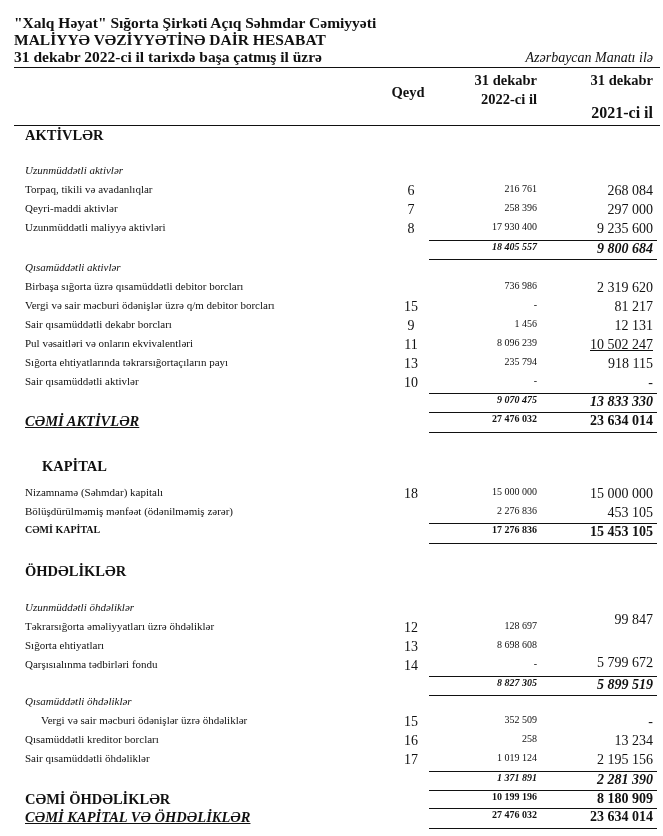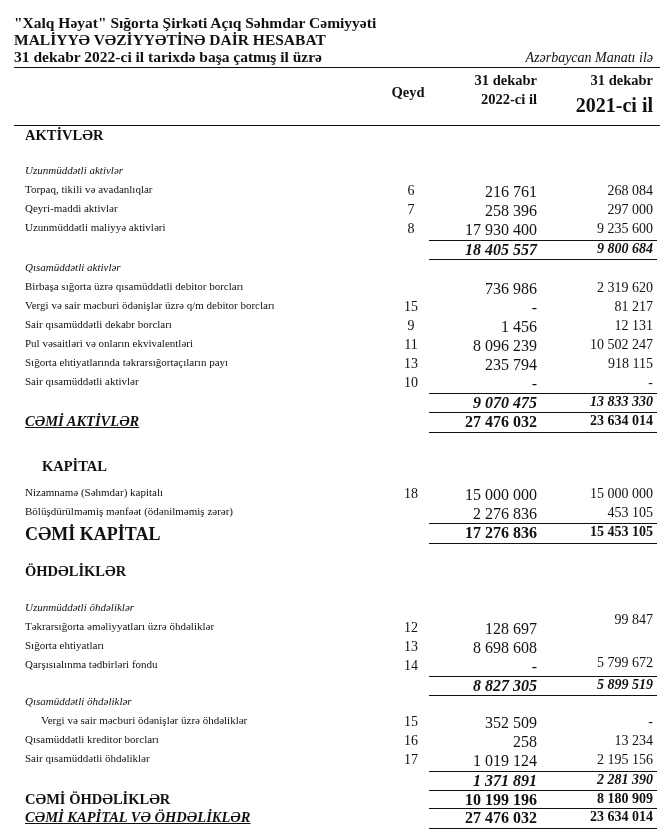--- a/index.html
+++ b/index.html
@@ -5,39 +5,39 @@
   html, body { margin:0; padding:0; background:#ffffff; }
   body { width:663px; height:836px; position:relative; overflow:hidden;
          font-family:"Liberation Serif", "DejaVu Serif", serif; color:#111; font-size:14px; }
   .abs { position:absolute; white-space:nowrap; }
   .b { font-weight:bold; }
   .i { font-style:italic; }
   .u { text-decoration:underline; }
   .hdr { left:14px; font-size:15.5px; font-weight:bold; line-height:17px; }
   .lbl { left:25px; font-size:11px; }
   .note { left:396px; width:30px; text-align:center; font-size:14px; }
-  .c1 { right:126px; text-align:right; font-size:16px; }
+  .c1 { right:126px; text-align:right; font-size:10px; }
   .c2 { right:10px; text-align:right; font-size:14px; }
   .line { position:absolute; height:0; border-top:1.3px solid #111; }
   .sec { left:25px; font-size:14.5px; font-weight:bold; }
 </style>
 </head>
 <body>
 
 <div class="abs hdr" style="top:14px;">"Xalq Həyat" Sığorta Şirkəti Açıq Səhmdar Cəmiyyəti</div>
 <div class="abs hdr" style="top:31px;">MALİYYƏ VƏZİYYƏTİNƏ DAİR HESABAT</div>
 <div class="abs hdr" style="top:48px;">31 dekabr 2022-ci il tarixdə başa çatmış il üzrə</div>
 <div class="abs i" style="top:50px; right:10px; font-size:14px;">Azərbaycan Manatı ilə</div>
 <div class="line" style="top:67px; left:14px; right:3px; border-top-width:1.5px;"></div>
 
 <div class="abs b note" style="top:72px; font-size:14.5px; left:386px; width:44px;margin-top:12px;">Qeyd</div>
 <div class="abs b c1" style="top:72px; font-size:14.5px;">31 dekabr</div>
 <div class="abs b c1" style="top:91px; font-size:14.5px;">2022-ci il</div>
 <div class="abs b c2" style="top:72px; font-size:14.5px;">31 dekabr</div>
-<div class="abs b c2" style="top:94px; font-size:20px;">2021-ci il</div>
+<div class="abs b c2" style="top:104px; font-size:16px;">2021-ci il</div>
 <div class="line" style="top:125px; left:14px; right:3px; border-top-width:1.5px;"></div>
 
 <div class="abs sec" style="top:127px;">AKTİVLƏR</div>
 <div class="abs i lbl" style="top:164px;">Uzunmüddətli aktivlər</div>
 
 <div>
   <div class="abs lbl" style="top:183px;">Torpaq, tikili və avadanlıqlar</div>
   <div class="abs note" style="top:183px;">6</div>
   <div class="abs c1" style="top:183px;">216 761</div>
   <div class="abs c2" style="top:183px;">268 084</div>
@@ -77,21 +77,21 @@
 <div>
   <div class="abs lbl" style="top:318px;">Sair qısamüddətli dekabr borcları</div>
   <div class="abs note" style="top:318px;">9</div>
   <div class="abs c1" style="top:318px;">1 456</div>
   <div class="abs c2" style="top:318px;">12 131</div>
 </div>
 <div>
   <div class="abs lbl" style="top:337px;">Pul vəsaitləri və onların ekvivalentləri</div>
   <div class="abs note" style="top:337px;">11</div>
   <div class="abs c1" style="top:337px;">8 096 239</div>
-  <div class="abs c2" style="top:337px;">10 502 247</div>
+  <div class="abs c2" style="top:337px;text-decoration:underline;">10 502 247</div>
 </div>
 <div>
   <div class="abs lbl" style="top:356px;">Sığorta ehtiyatlarında təkrarsığortaçıların payı</div>
   <div class="abs note" style="top:356px;">13</div>
   <div class="abs c1" style="top:356px;">235 794</div>
   <div class="abs c2" style="top:356px;">918 115</div>
 </div>
 <div>
   <div class="abs lbl" style="top:375px;">Sair qısamüddətli aktivlər</div>
   <div class="abs note" style="top:375px;">10</div>
@@ -119,21 +119,21 @@
   <div class="abs c2" style="top:486px;">15 000 000</div>
 </div>
 <div>
   <div class="abs lbl" style="top:505px;">Bölüşdürülməmiş mənfəət (ödənilməmiş zərər)</div>
   <div class="abs note" style="top:505px;"></div>
   <div class="abs c1" style="top:505px;">2 276 836</div>
   <div class="abs c2" style="top:505px;">453 105</div>
 </div>
 <div class="line" style="top:523px; left:429px; right:6px;"></div>
 <div>
-  <div class="abs b" style="top:524px; left:25px; font-size:18px;">CƏMİ KAPİTAL</div>
+  <div class="abs b" style="top:524px; left:25px; font-size:10px;">CƏMİ KAPİTAL</div>
   <div class="abs b c1" style="top:524px;">17 276 836</div>
   <div class="abs b c2" style="top:524px;">15 453 105</div>
 </div>
 <div class="line" style="top:543px; left:429px; right:6px;"></div>
 
 <div class="abs sec" style="top:563px;">ÖHDƏLİKLƏR</div>
 <div class="abs i lbl" style="top:601px;">Uzunmüddətli öhdəliklər</div>
 <div>
   <div class="abs lbl" style="top:620px;">Təkrarsığorta əməliyyatları  üzrə öhdəliklər</div>
   <div class="abs note" style="top:620px;">12</div>

